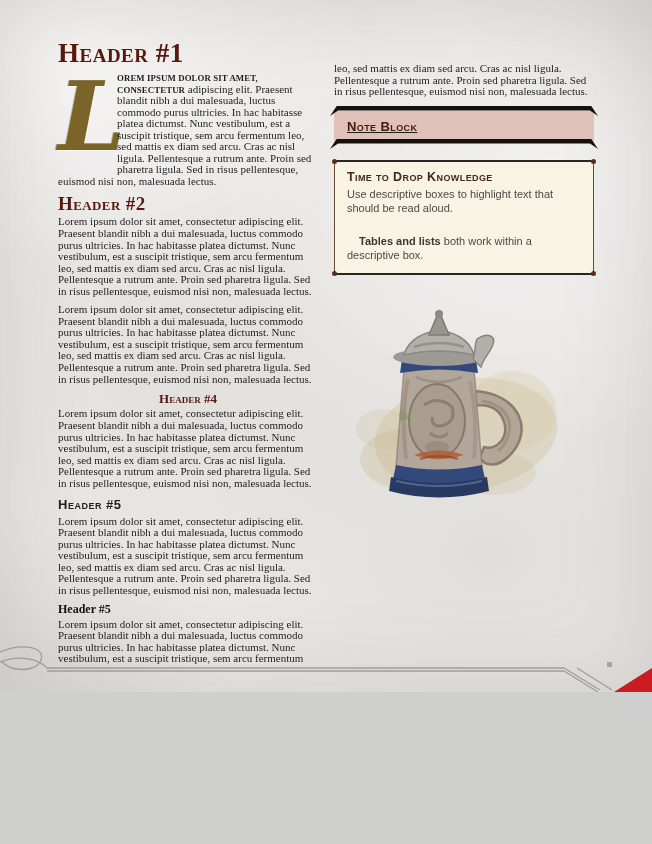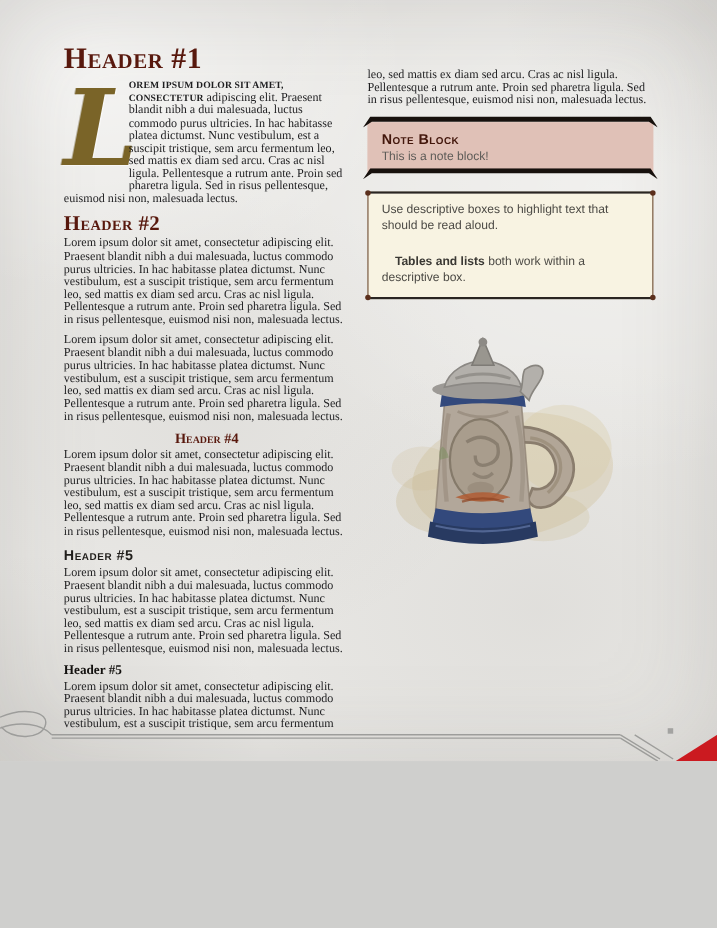--- a/index.html
+++ b/index.html
@@ -30,21 +30,21 @@
   .dropcap{
     float:left;width:52px;height:96px;margin:3px 7px 0 0;
     font-family:"DejaVu Serif",serif;font-style:italic;font-weight:700;
     font-size:96px;line-height:84px;color:#7a6428;
     text-shadow:1px 1px 0 rgba(255,255,255,.5), -1px 0 0 rgba(90,70,20,.35);
   }
   .lead{text-transform:uppercase;font-size:8.8px;font-weight:700;letter-spacing:.1px;}
   
   .col.right p.first{margin-top:23px;}
   
-  .note-block{position:relative;background:#e0c1b7;margin:13px 0 17px;padding:8px 13px 9px;}
+  .note-block{position:relative;background:#e0c1b7;margin:13px 0 17px;padding:8px 13px 9px;text-decoration:underline;}
   .note-bar{position:absolute;left:-4px;right:-4px;height:10px;}
   .note-bar.top{top:-5px;}
   .note-bar.bottom{bottom:-6px;}
   .note-bar svg{display:block;width:100%;height:100%;}
   .note-title{font-family:"Liberation Sans",sans-serif;font-variant:small-caps;font-weight:700;font-size:13px;color:#43170c;letter-spacing:.4px;}
   .note-text{font-family:"Liberation Sans",sans-serif;font-size:11px;color:#5e5c58;margin-top:2px;}
   
   .desc-box{
     position:relative;background:#f8f3e2;
     border-top:2px solid #2a2522;border-bottom:2px solid #2a2522;
@@ -97,33 +97,33 @@
     <div class="col right">
       <p class="body first">leo, sed mattis ex diam sed arcu. Cras ac nisl ligula. Pellentesque a rutrum ante. Proin sed pharetra ligula. Sed in risus pellentesque, euismod nisi non, malesuada lectus.</p>
 
       <div class="note-block">
         <div class="note-bar top">
           <svg viewBox="0 0 100 10" preserveAspectRatio="none">
               <polygon points="0,10 2.5,0 97.5,0 100,10 97,4.6 3,4.6" fill="#17110d"></polygon>
             </svg>
         </div>
         <div class="note-title">Note Block</div>
-        <div class="note-text">This is a note block!</div>
         <div class="note-bar bottom">
           <svg viewBox="0 0 100 10" preserveAspectRatio="none">
               <polygon points="0,10 2.5,0 97.5,0 100,10 97,4.6 3,4.6" fill="#17110d"></polygon>
             </svg>
         </div>
       </div>
 
       <div class="desc-box">
         <span class="corner-dot tl"></span>
         <span class="corner-dot tr"></span>
         <span class="corner-dot bl"></span>
         <span class="corner-dot br"></span>
+        <div class="desc-title">Time to Drop Knowledge</div>
         <p class="desc-text">Use descriptive boxes to highlight text that should be read aloud.</p>
         <p class="desc-text indent"><b>Tables and lists</b><span> both work within a descriptive box.</span></p>
       </div>
 
       <div class="stein-wrap">
         <svg viewBox="0 0 220 200" width="220" height="200">
 
           <g>
             <ellipse cx="122" cy="126" rx="92" ry="56" fill="#ccbb8e" opacity="0.32" transform="rotate(-9 122 126)"></ellipse>
             <ellipse cx="62" cy="150" rx="46" ry="30" fill="#c2b082" opacity="0.28"></ellipse>

